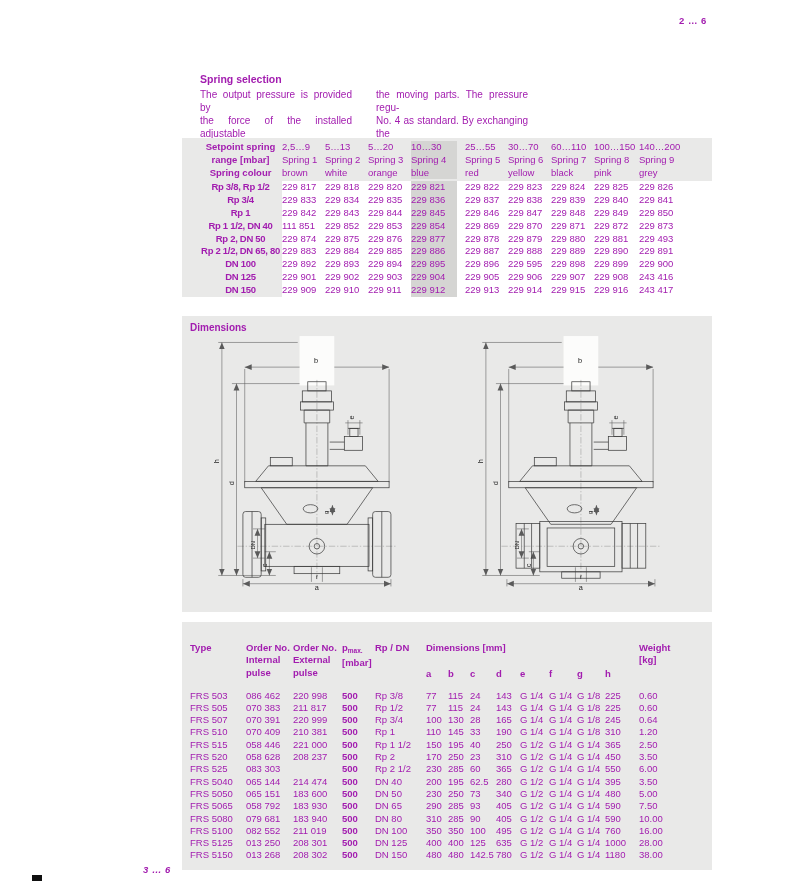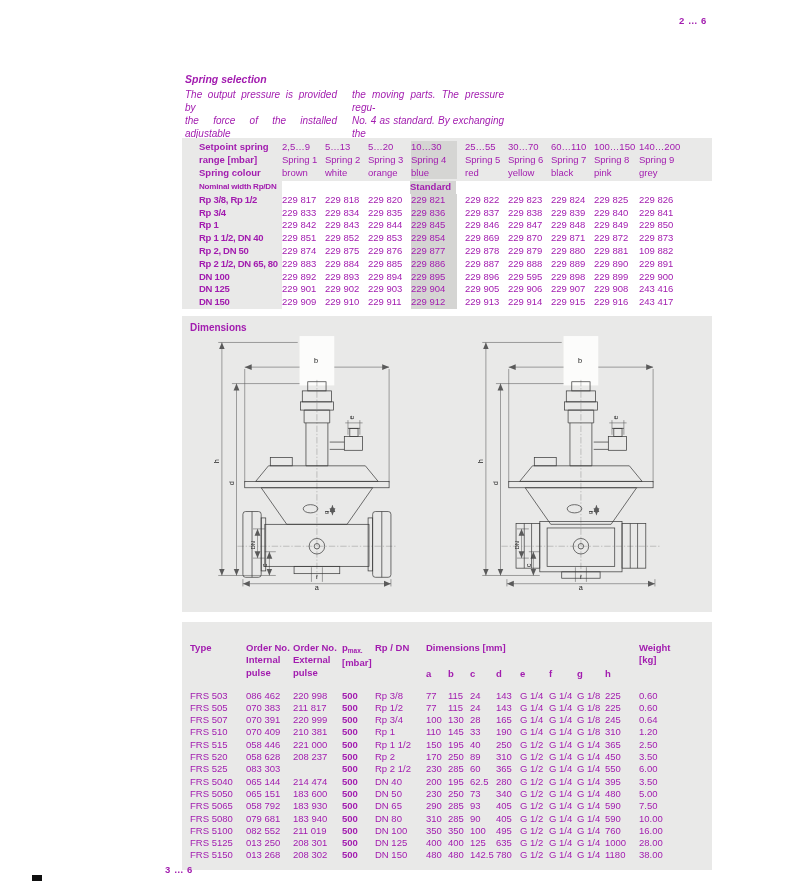--- a/index.html
+++ b/index.html
@@ -1,36 +1,36 @@
 <!DOCTYPE html>
 <html><head>
 <meta charset="utf-8">
 <style>
   html,body{margin:0;padding:0;background:#fff;}
   .page{position:relative;width:790px;height:881px;background:#ffffff;
         font-family:"Liberation Sans",sans-serif;color:#a21caf;overflow:hidden;margin-left:32px;}
   .b{font-weight:bold;}
   .pageref{position:absolute;font-size:9.5px;font-weight:bold;letter-spacing:.5px;}
   .pageref.top{left:647px;top:15px;}
-  .pageref.bottom{left:133px;top:864px;}
+  .pageref.bottom{left:111px;top:864px;font-style:italic;}
   .corner{position:absolute;left:0;top:875px;width:10px;height:8px;background:#101010;}
 
   
-  .intro{position:absolute;left:153px;top:73px;width:500px;font-style:italic;}
+  .intro{position:absolute;left:168px;top:73px;width:500px;}
   .h1{font-size:10.5px;font-weight:bold;margin-bottom:3px;}
-  .cols{display:flex;gap:15px;}
+  .cols{display:flex;gap:24px;}
   .col{width:152px;font-size:10px;line-height:13px;}
   .ln{text-align:justify;text-align-last:justify;white-space:normal;}
   .ln.last{text-align-last:left;}
 
   
   .springtbl{position:absolute;left:150px;top:138px;width:530px;font-size:9.5px;}
   .srow{display:flex;line-height:12.8px;}
   .shead{background:#e9e9e8;padding-top:3px;padding-bottom:2px;}
-  .slabel{width:100px;background:#e9e9e8;padding-left:17px;box-sizing:border-box;flex:none;}
+  .slabel{width:100px;background:#e9e9e8;padding-left:17px;box-sizing:border-box;flex:none;text-align:center;}
   .scell{width:43px;flex:none;}
   .srow > :nth-child(5){width:46px;margin-right:8px;}
   .shead > :nth-child(5), .sdata > :nth-child(5){background:#d5d5d3;}
   .srow > :nth-child(9){width:45px;}
   .srow > :nth-child(10){width:50px;}
   .sdata .slabel{font-weight:bold;letter-spacing:-0.3px;}
   .snominal{line-height:12.5px;}
   .nomlabel{font-weight:bold;font-size:8px;letter-spacing:-0.2px;}
   .spacer128{width:128px;flex:none;}
   .stdcell{width:46px;background:#d5d5d3;font-weight:bold;flex:none;}
@@ -140,25 +140,20 @@
           <div>pink</div>
         </div>
 
         <div class="scell">
           <div>140…200</div>
           <div>Spring 9</div>
           <div>grey</div>
         </div>
 
     </div>
-    <div class="srow snominal">
-      <div class="slabel nomlabel">Nominal width Rp/DN</div>
-      <div class="spacer128"></div>
-      <div class="stdcell">Standard</div>
-    </div>
 
       <div class="srow sdata">
         <div class="slabel">Rp 3/8, Rp 1/2</div>
         <div class="scell">229 817</div>
         <div class="scell">229 818</div>
         <div class="scell">229 820</div>
         <div class="scell">229 821</div>
         <div class="scell">229 822</div>
         <div class="scell">229 823</div>
         <div class="scell">229 824</div>
@@ -187,42 +182,42 @@
         <div class="scell">229 845</div>
         <div class="scell">229 846</div>
         <div class="scell">229 847</div>
         <div class="scell">229 848</div>
         <div class="scell">229 849</div>
         <div class="scell">229 850</div>
       </div>
 
       <div class="srow sdata">
         <div class="slabel">Rp 1 1/2, DN 40</div>
-        <div class="scell">229 851</div>
+        <div class="scell">111 851</div>
         <div class="scell">229 852</div>
         <div class="scell">229 853</div>
         <div class="scell">229 854</div>
         <div class="scell">229 869</div>
         <div class="scell">229 870</div>
         <div class="scell">229 871</div>
         <div class="scell">229 872</div>
         <div class="scell">229 873</div>
       </div>
 
       <div class="srow sdata">
         <div class="slabel">Rp 2, DN 50</div>
         <div class="scell">229 874</div>
         <div class="scell">229 875</div>
         <div class="scell">229 876</div>
         <div class="scell">229 877</div>
         <div class="scell">229 878</div>
         <div class="scell">229 879</div>
         <div class="scell">229 880</div>
         <div class="scell">229 881</div>
-        <div class="scell">109 882</div>
+        <div class="scell">229 493</div>
       </div>
 
       <div class="srow sdata">
         <div class="slabel">Rp 2 1/2, DN 65, 80</div>
         <div class="scell">229 883</div>
         <div class="scell">229 884</div>
         <div class="scell">229 885</div>
         <div class="scell">229 886</div>
         <div class="scell">229 887</div>
         <div class="scell">229 888</div>
@@ -493,21 +488,21 @@
       </div>
 
       <div class="orow od">
         <div class="oc t">FRS 520</div>
         <div class="oc i">058 628</div>
         <div class="oc e">208 237</div>
         <div class="oc pm b">500</div>
         <div class="oc rp">Rp 2</div>
         <div class="oc d0">170</div>
         <div class="oc d1">250</div>
-        <div class="oc d2">89</div>
+        <div class="oc d2">23</div>
         <div class="oc d3">310</div>
         <div class="oc d4">G 1/2</div>
         <div class="oc d5">G 1/4</div>
         <div class="oc d6">G 1/4</div>
         <div class="oc d7">450</div>
         <div class="oc w">3.50</div>
       </div>
 
       <div class="orow od">
         <div class="oc t">FRS 525</div>

